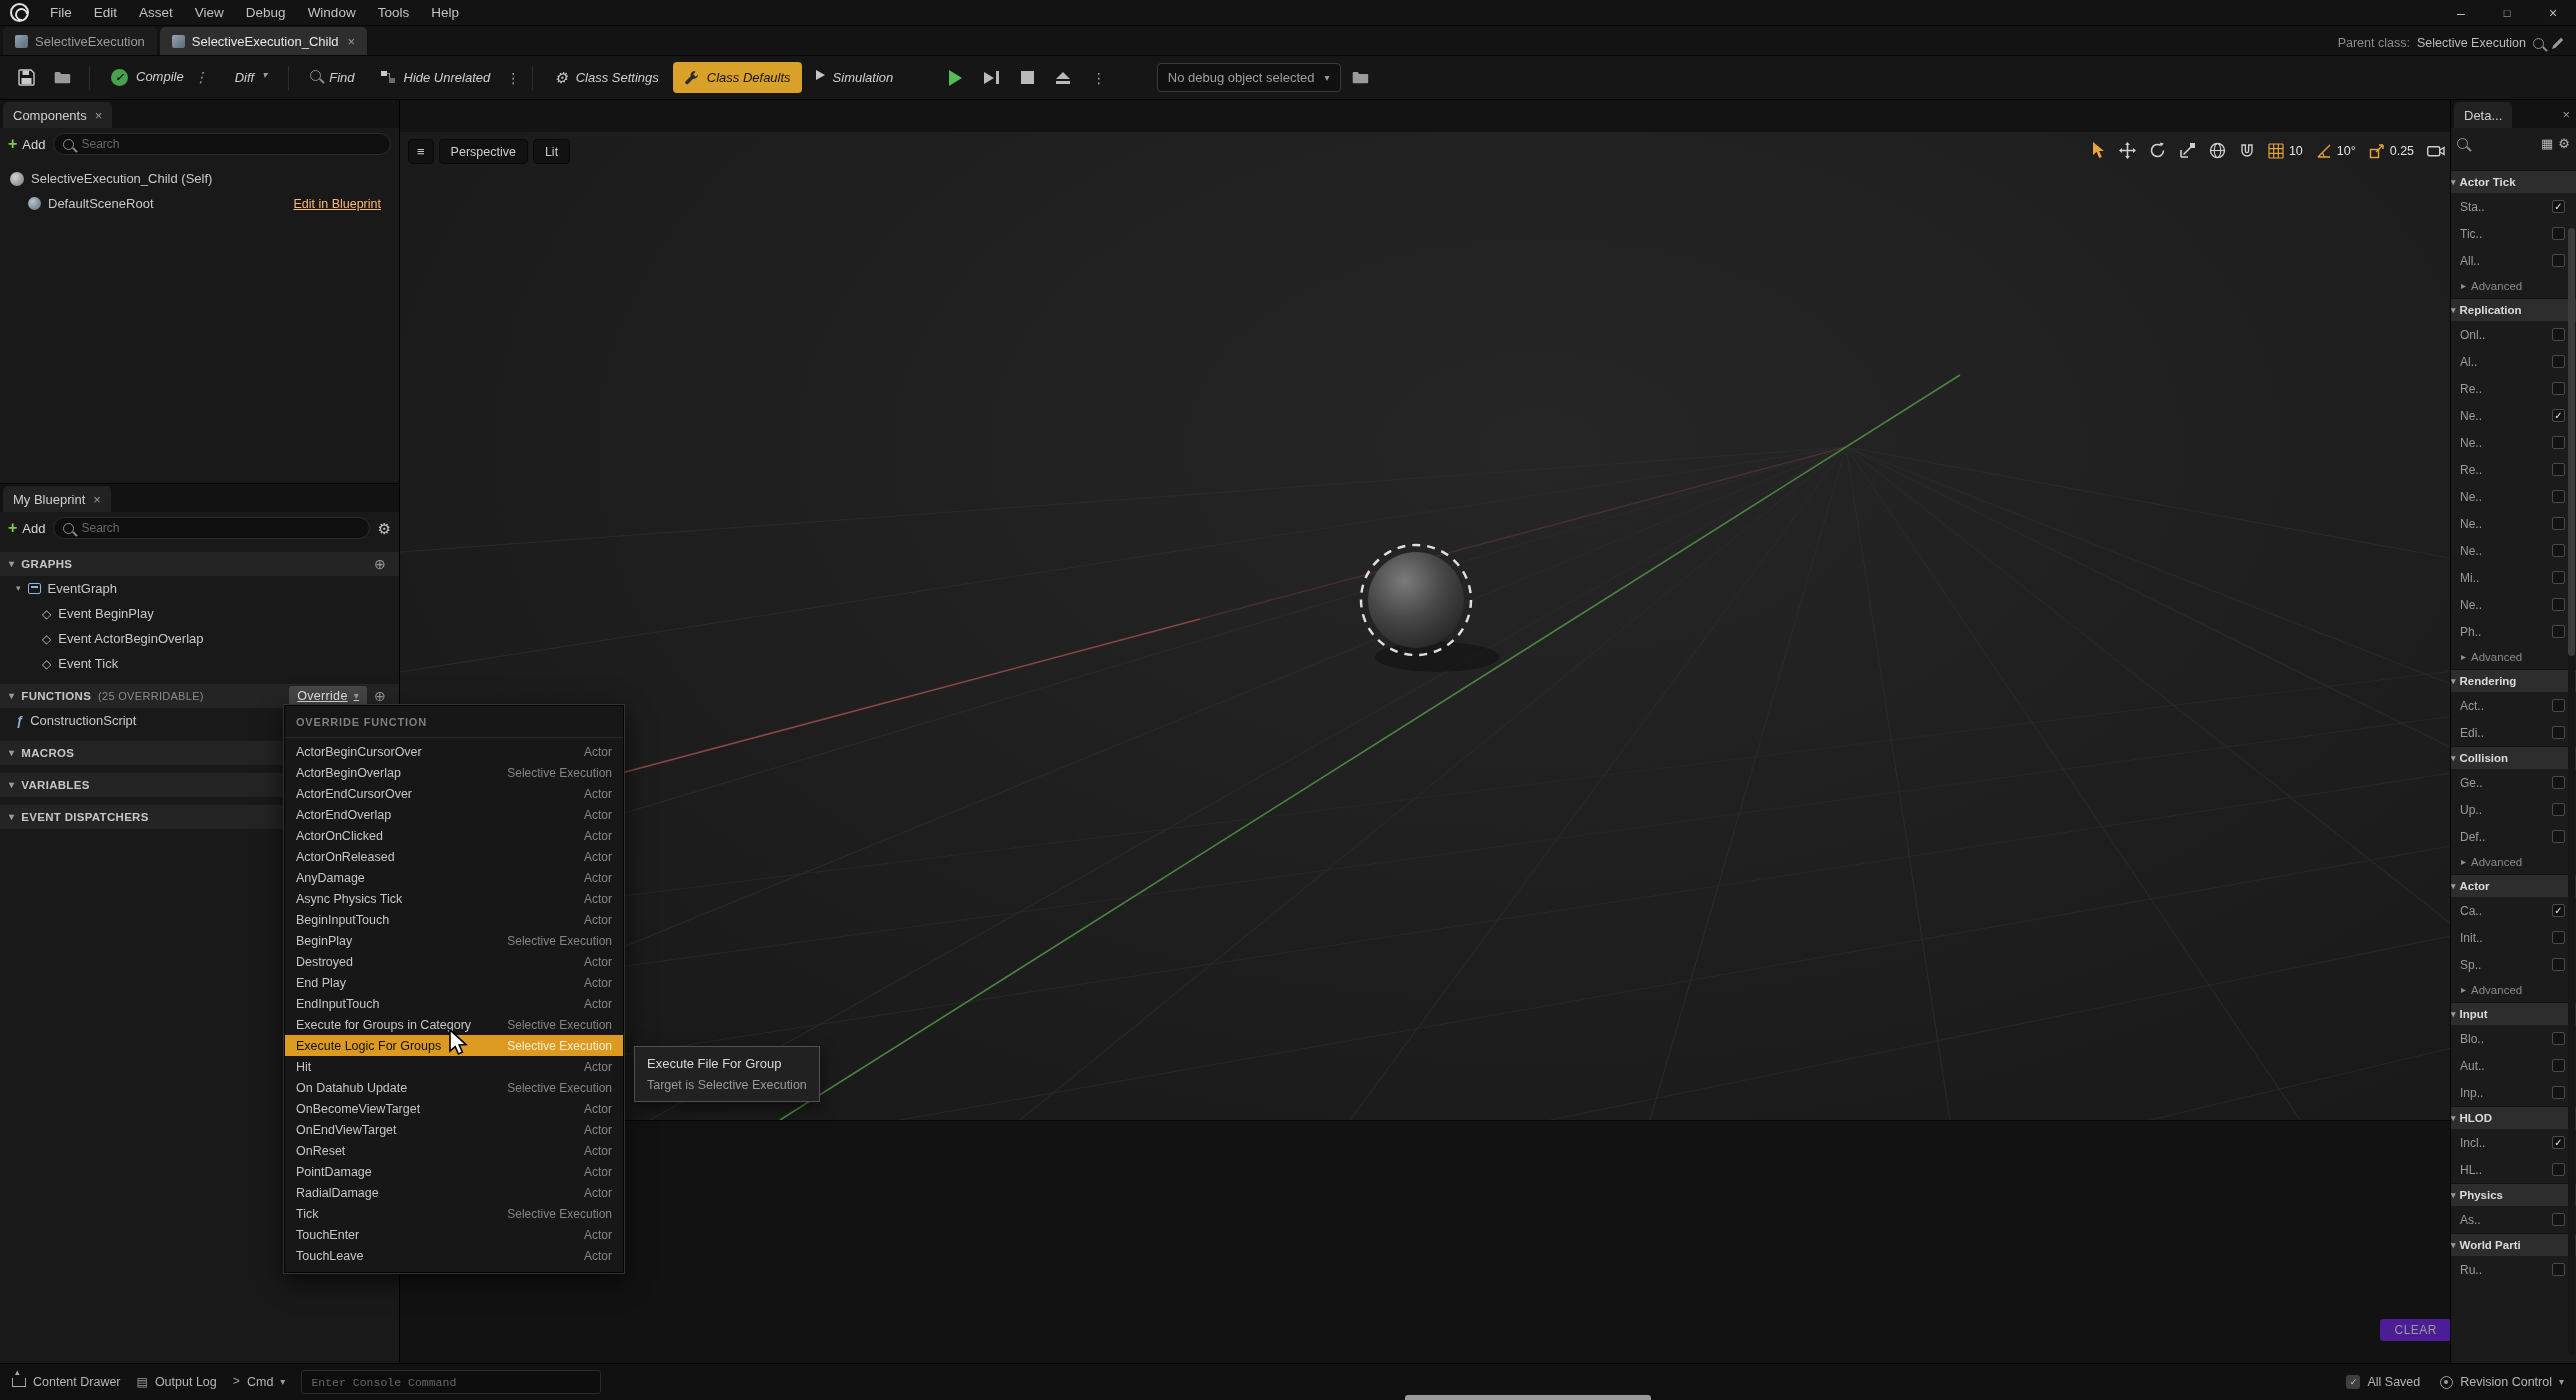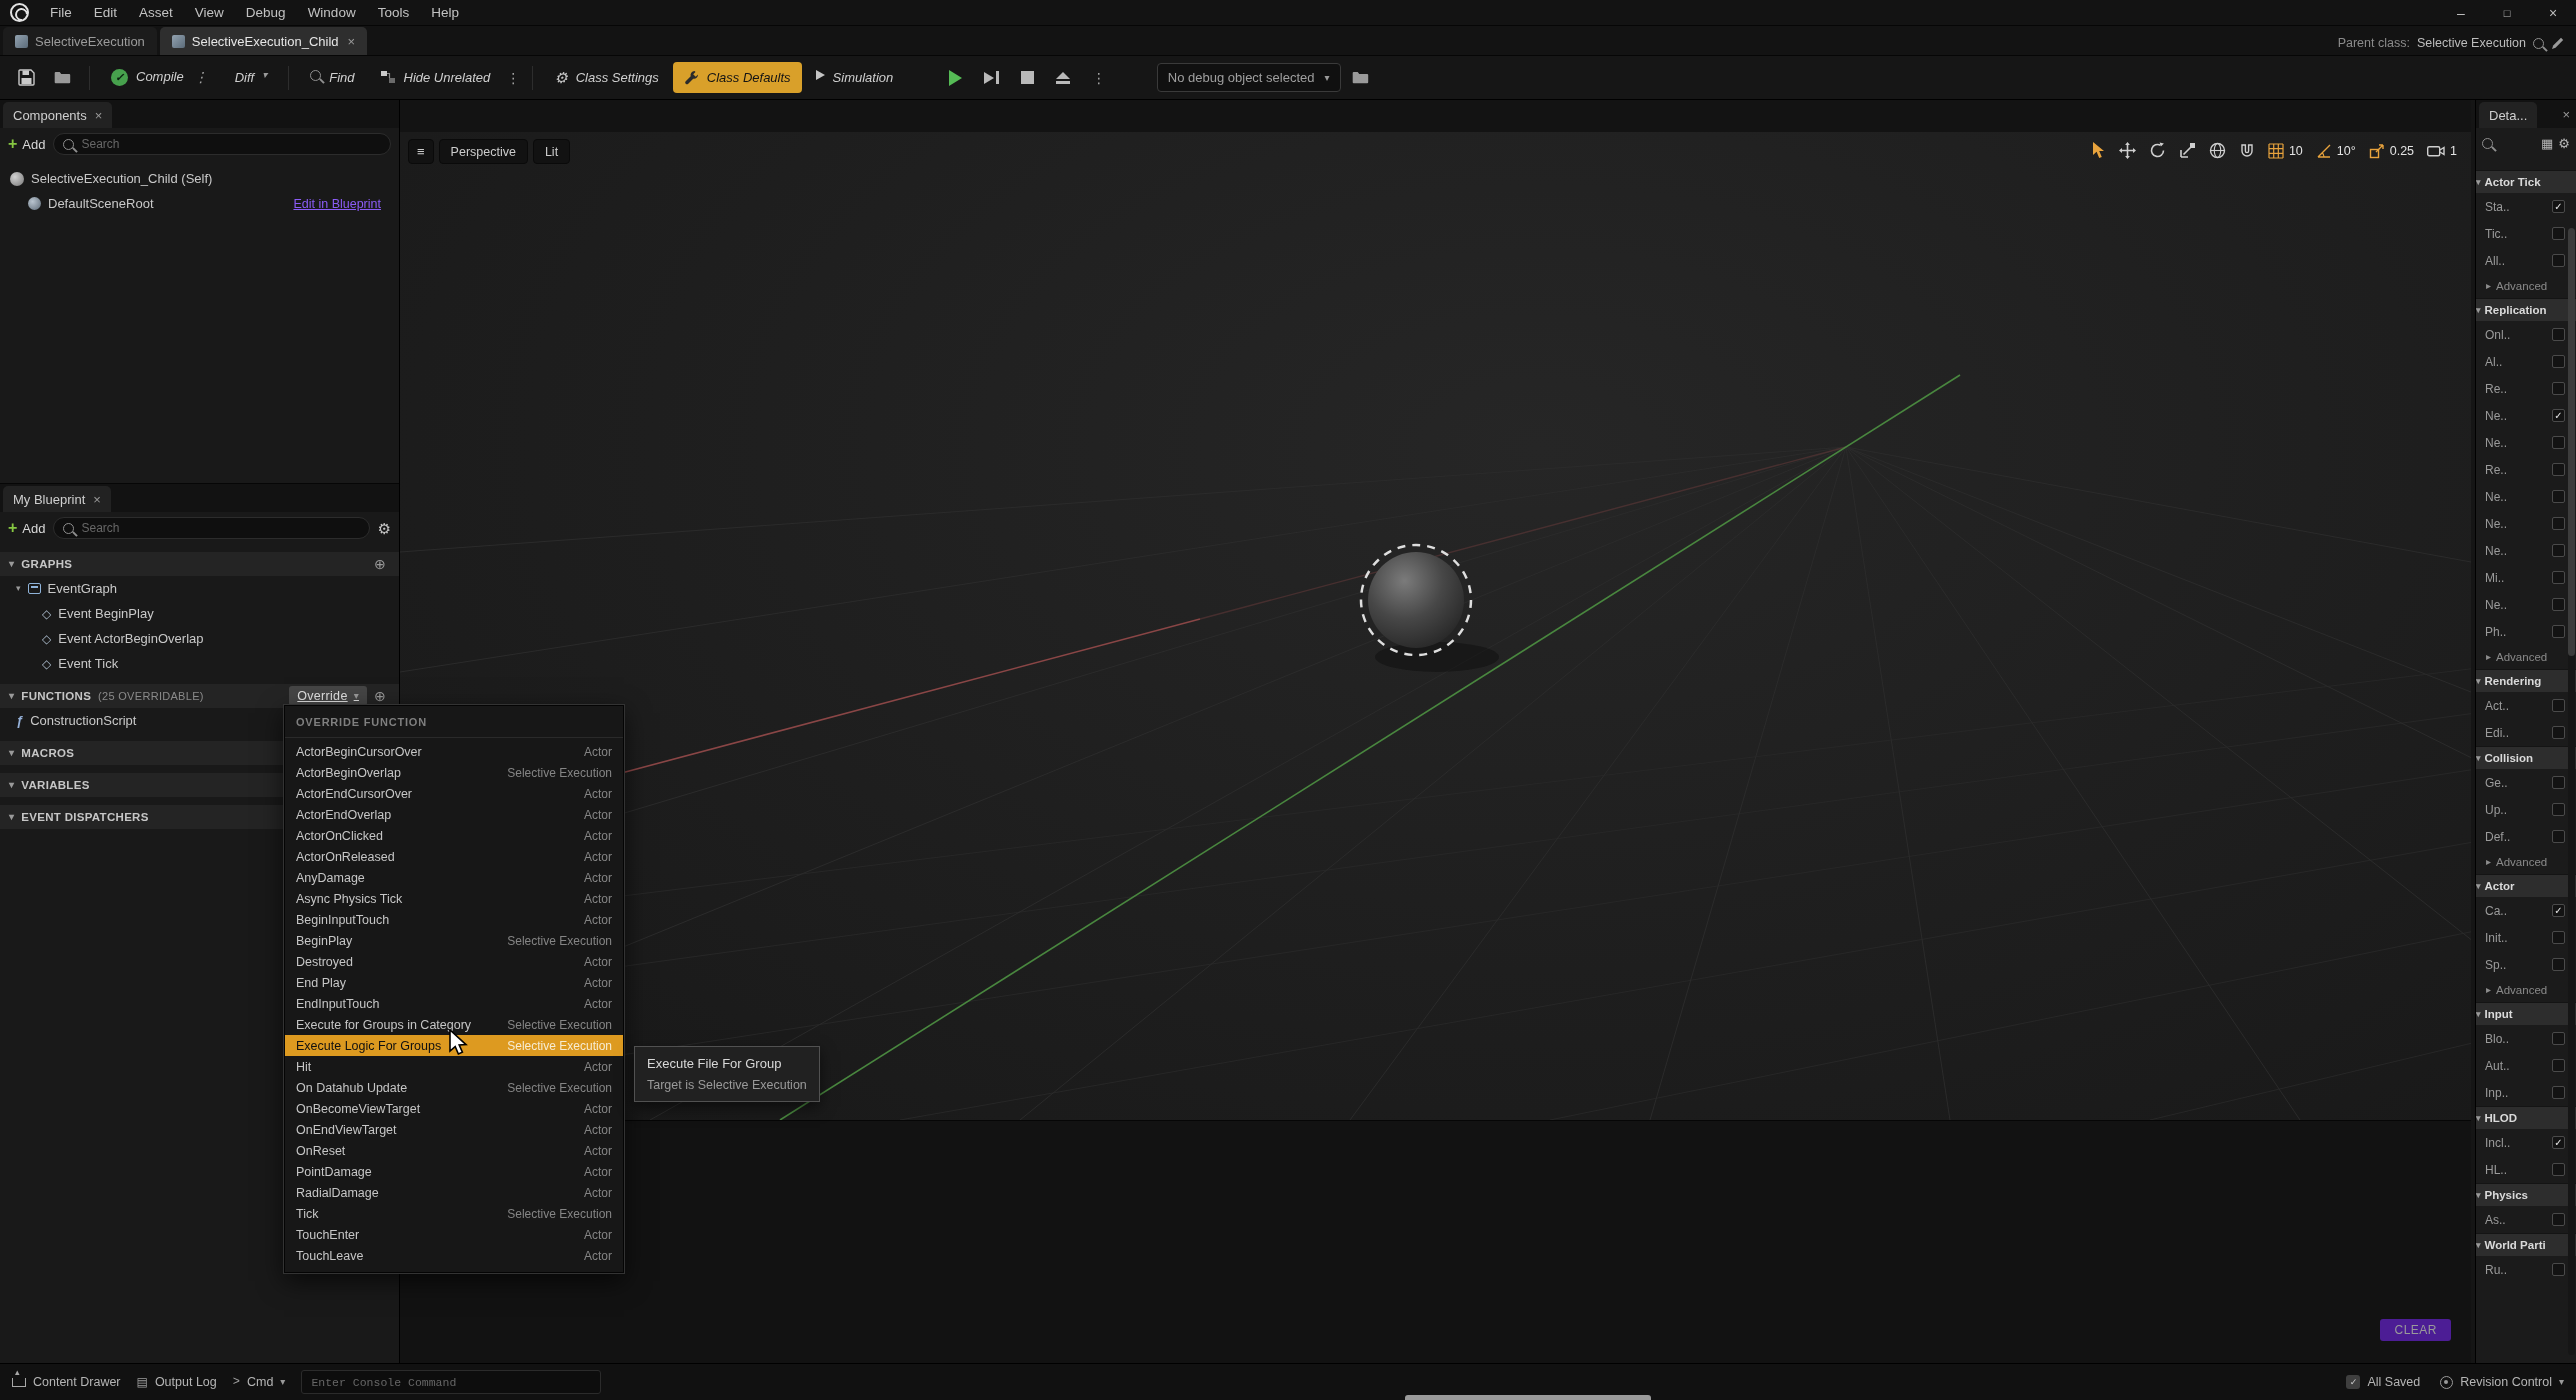--- a/index.html
+++ b/index.html
@@ -51,34 +51,34 @@
   .ic-skip { width:0; height:0; border-left:10px solid #b9b9b9; border-top:6.5px solid transparent; border-bottom:6.5px solid transparent; }
   .ic-skipbar { width:3px; height:13px; background:#b9b9b9; margin-left:1.5px; }
   .ic-stop { width:13px; height:13px; background:#b9b9b9; }
   .ic-eject { display:flex; flex-direction:column; align-items:center; gap:2px; }
   .ic-eject .tri { width:0; height:0; border-left:7px solid transparent; border-right:7px solid transparent; border-bottom:7px solid #b9b9b9; }
   .ic-eject .bar { width:14px; height:3px; background:#b9b9b9; }
   .combo { margin-left:40px; background:#101010; border:1px solid #3a3a3a; border-radius:4px; padding:6px 10px; color:#9f9f9f; display:flex; align-items:center; gap:10px; font-size:13px; white-space:nowrap; }
 
   
   .left  { position:absolute; left:0; top:100px; width:400px; bottom:37px; background:#191919; border-right:1px solid #000; }
-  .right { position:absolute; right:0; top:100px; width:101px; bottom:37px; background:#1b1b1b; border-left:1px solid #000;text-align:right; }
+  .right { position:absolute; right:0; top:100px; width:126px; bottom:37px; background:#1b1b1b; border-left:1px solid #000;text-align:right; }
   .center{ position:absolute; left:400px; top:100px; width:2071px; bottom:37px; background:#131313; }
   .ptabrow { height:28px; background:#121212; display:flex; align-items:flex-end; position:relative; }
   .ptab { height:26px; margin-left:3px; padding:0 10px; display:flex; align-items:center; gap:8px; background:#222222; color:#cfcfcf; font-size:13px; border-radius:5px 5px 0 0; white-space:nowrap; overflow:hidden; }
   .pclose { color:#9a9a9a; font-size:13px; }
   .ptoolbar { height:32px; display:flex; align-items:center; gap:8px; padding:0 8px; background:#191919; }
   .add-btn { display:flex; align-items:center; gap:5px; color:#d8d8d8; font-size:13px; white-space:nowrap; }
   .plus { color:#86c742; font-size:16px; font-weight:bold; line-height:1; }
   .searchbox { flex:1; height:22px; background:#0f0f0f; border:1px solid #2c2c2c; border-radius:11px; display:flex; align-items:center; gap:7px; padding:0 9px; }
   .searchbox input { flex:1; background:transparent; border:none; outline:none; color:#5eead4; font-size:12px; font-family:"Liberation Sans",sans-serif; }
   .searchbox input::placeholder { color:#676767; }
   .tree-row { height:25px; display:flex; align-items:center; gap:7px; padding:0 10px; color:#c9c9c9; font-size:13px; white-space:nowrap; }
   .tree-row.child { padding-left:28px; }
-  .edit-link { margin-left:auto; margin-right:8px; color:#8b5cf6; font-size:12.5px; text-decoration:underline; }
+  .edit-link { margin-left:auto; margin-right:8px; color:#fdba74; font-size:12.5px; text-decoration:underline; }
   .ic-actor { width:14px; height:14px; border-radius:50%; background:radial-gradient(circle at 35% 35%, #d2d2d2, #767676); flex:none; }
   .ic-scene { width:13px; height:13px; border-radius:50%; background:radial-gradient(circle at 35% 35%, #b9c4cf, #5d6a77); flex:none; }
   .comp-panel { position:absolute; top:0; left:0; right:0; height:383px; }
   .bp-panel { position:absolute; top:383px; left:0; right:0; bottom:0; border-top:1px solid #060606; }
 
   
   .cat { height:24px; margin-top:8px; background:#242424; display:flex; align-items:center; gap:7px; padding:0 9px; color:#c6c6c6; font-size:11.5px; font-weight:bold; letter-spacing:.3px; white-space:nowrap; }
   .cat .spacer { flex:1; }
   .cat-suffix { color:#8a8a8a; font-weight:normal; font-size:11px; }
   .cplus { color:#9a9a9a; font-size:14px; font-weight:normal; margin-right:4px; }

